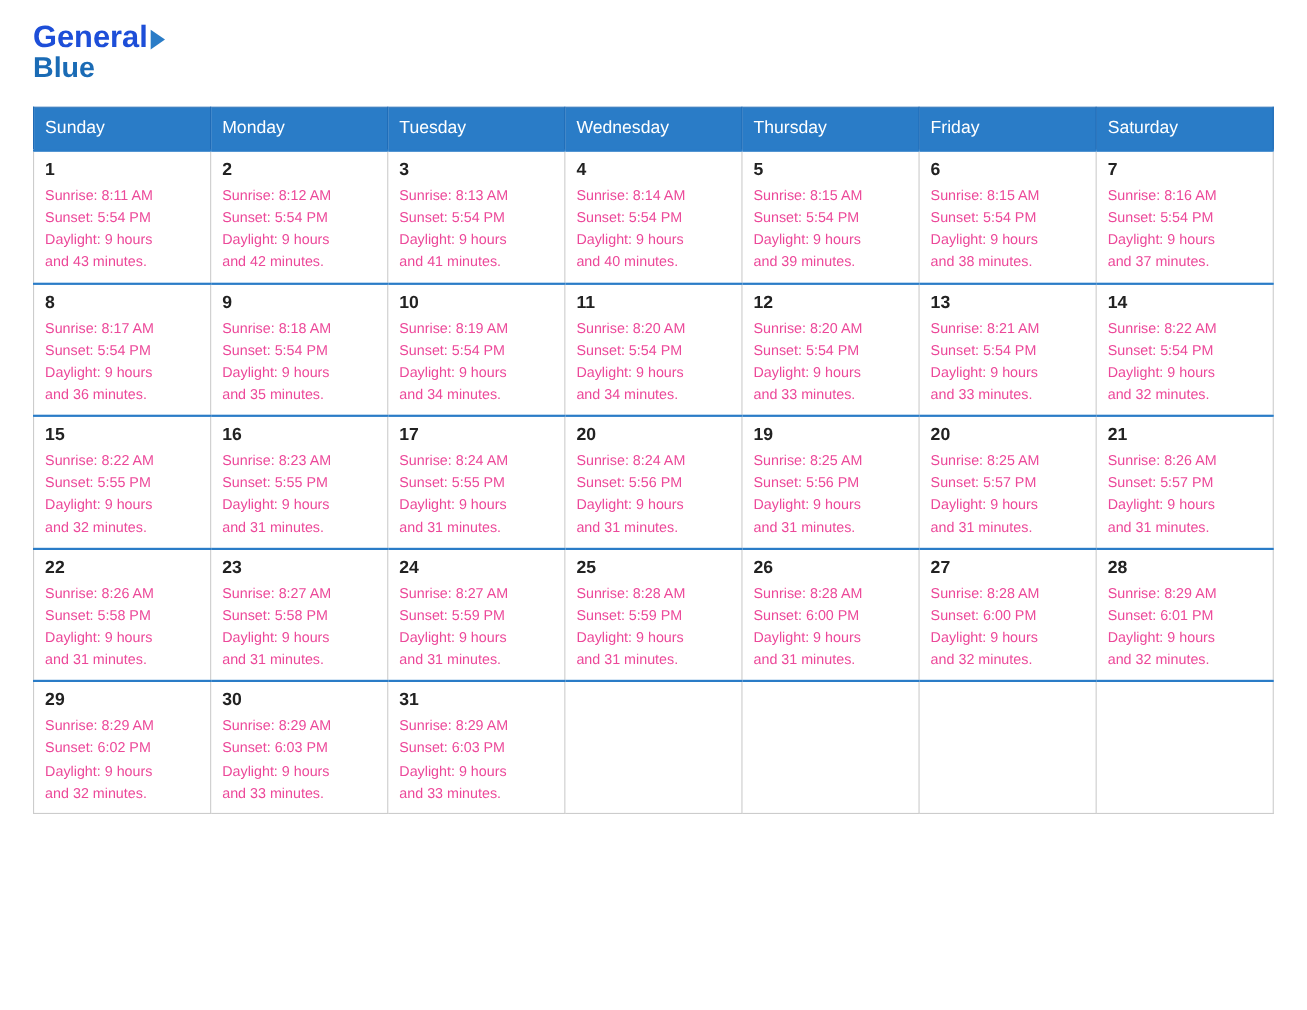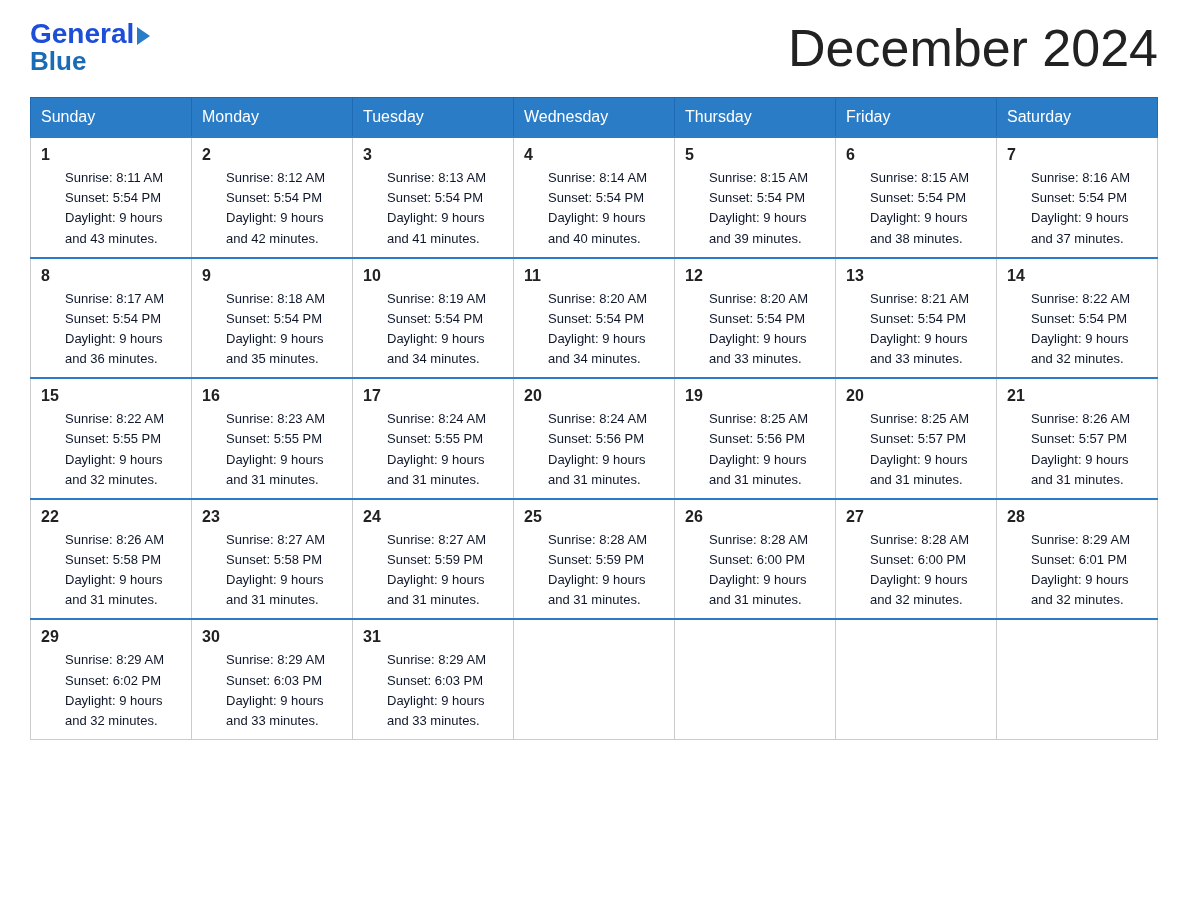--- a/index.html
+++ b/index.html
@@ -75,22 +75,21 @@
     .day-num {
       font-size: 16px;
       font-weight: bold;
       color: #222;
       display: block;
       margin-bottom: 4px;
     }
     .day-info {
       font-size: 13px;
       line-height: 1.55;
-      color: #0f172a;
-      margin-left: 24px;
+      color: #ec4899;
     }
     .empty-cell {
       background: #fff;
     }
     tr td:first-child .day-num,
     tr th:first-child {
       
     }
     .week-row td {
       border-top: 2px solid #2a7cc7;
@@ -100,21 +99,20 @@
 <body>
 
 <div class="header">
   <div class="logo">
     <div class="logo-text">
       General<span style="display:inline-block;width:0;height:0;border-top:9px solid transparent;border-bottom:9px solid transparent;border-left:13px solid #2a7cc7;margin-left:3px;vertical-align:middle;"></span>
     </div>
     <div class="logo-sub">Blue</div>
   </div>
   <div class="title-area">
-    <div class="month-year">December 2024</div>
   </div>
 </div>
 
 <table class="calendar">
   <thead>
     <tr>
     <th>Sunday</th>
         <th>Monday</th>
         <th>Tuesday</th>
         <th>Wednesday</th>

